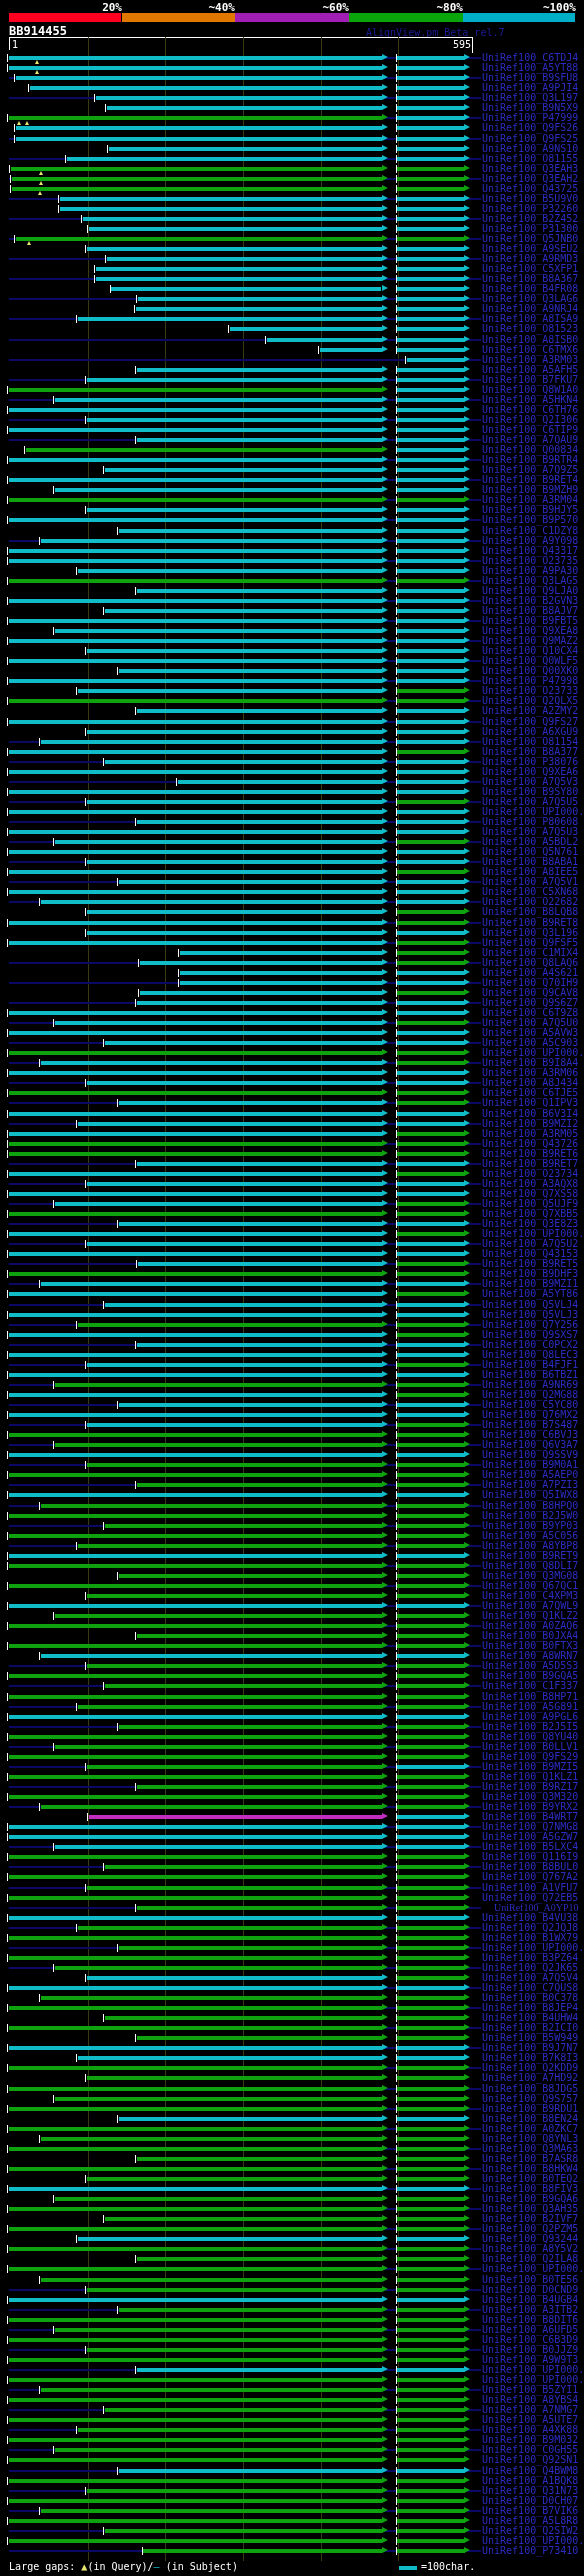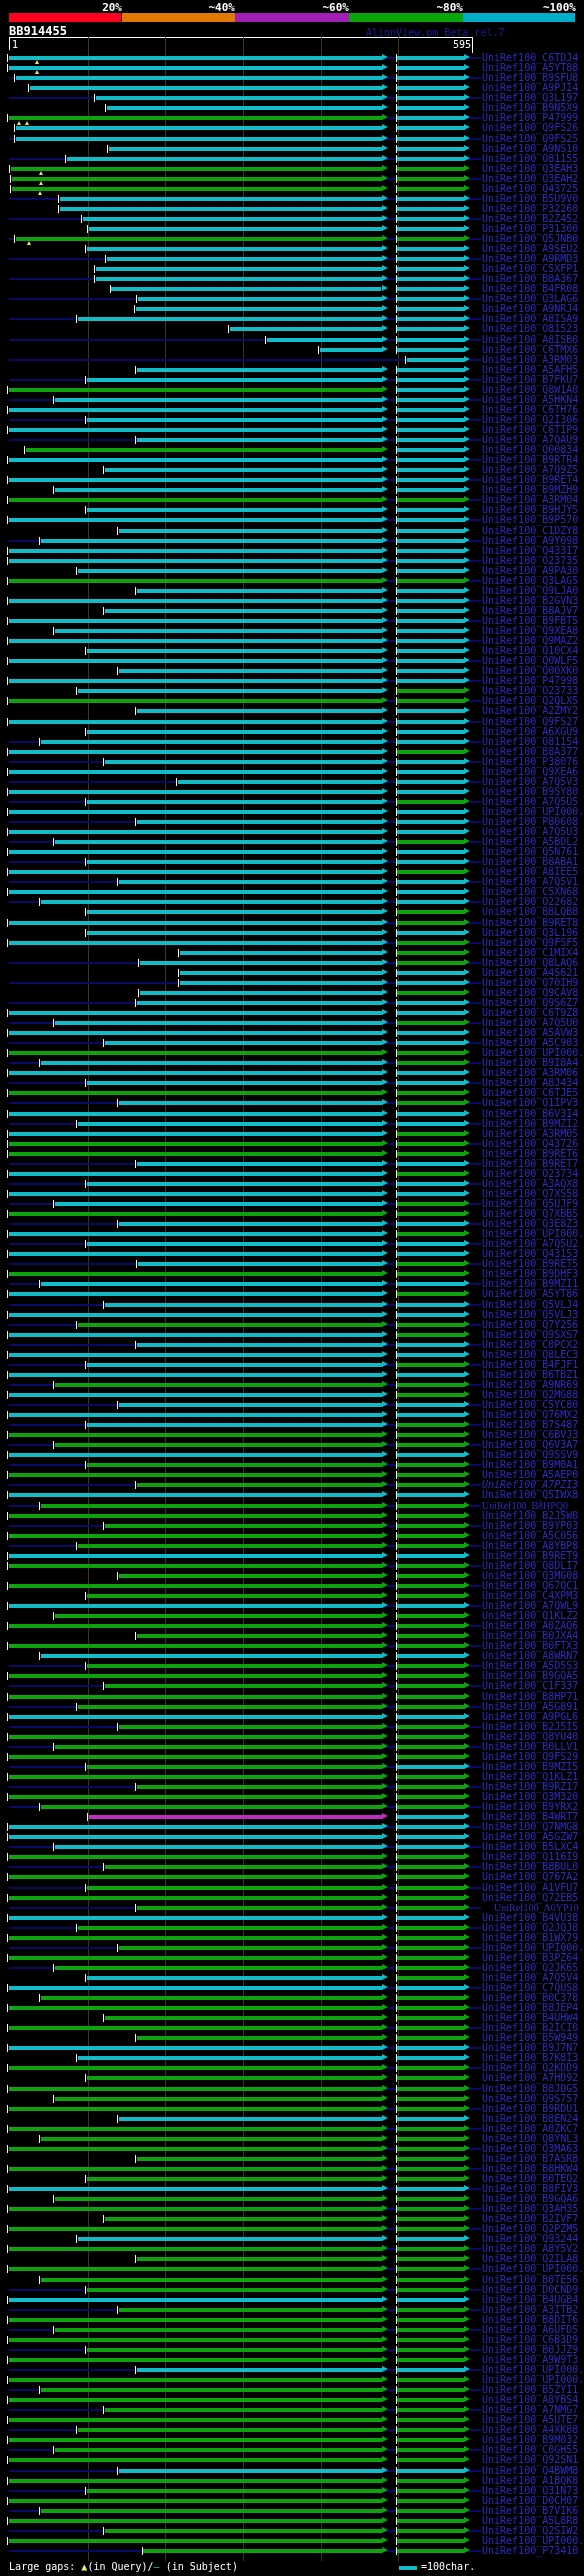--- a/index.html
+++ b/index.html
@@ -1389,21 +1389,21 @@
       </div>
       <div class="abs" style="left:0;top:1469px;width:585px;height:10px;" title="UniRef100_A5AEP0">
         <div class="tick" style="left:7.3px;top:1.8px;"></div>
         <div class="bar" style="left:9.1px;top:3.7px;width:373px;background:#0fa20f;"></div>
         <div class="arrow" style="left:382px;top:2.3px;border-left:6.4px solid #0fa20f;"></div>
         <div class="tick" style="left:396px;top:1.8px;"></div>
         <div class="bar" style="left:397px;top:3.7px;width:68px;background:#0fa20f;"></div>
         <div class="arrow" style="left:464px;top:2.3px;border-left:6.4px solid #0fa20f;"></div>
         <div class="rowlabel" style="left:482px;top:0.9px;color:#2c2cc4;">UniRef100_A5AEP0</div>
       </div>
-      <div class="abs" style="left:0;top:1479px;width:585px;height:10px;font-style:italic;" title="UniRef100_A7PZI3">
+      <div class="abs" style="left:0;top:1479px;width:585px;height:10px;" title="UniRef100_A7PZI3">
         <div class="navy" style="left:9.1px;top:5px;width:472px;background:#0a0a66;"></div>
         <div class="tick" style="left:135px;top:1.8px;"></div>
         <div class="bar" style="left:137px;top:3.7px;width:245px;background:#0fa20f;"></div>
         <div class="arrow" style="left:382px;top:2.3px;border-left:6.4px solid #0fa20f;"></div>
         <div class="tick" style="left:396px;top:1.8px;"></div>
         <div class="bar" style="left:397px;top:3.7px;width:68px;background:#0fa20f;"></div>
         <div class="arrow" style="left:464px;top:2.3px;border-left:6.4px solid #0fa20f;"></div>
         <div class="rowlabel" style="left:482px;top:0.9px;color:#2c2cc4;">UniRef100_A7PZI3</div>
       </div>
       <div class="abs" style="left:0;top:1489px;width:585px;height:10px;" title="UniRef100_Q5IWX8">
@@ -1416,21 +1416,21 @@
         <div class="rowlabel" style="left:482px;top:0.9px;color:#2c2cc4;">UniRef100_Q5IWX8</div>
       </div>
       <div class="abs" style="left:0;top:1500px;width:585px;height:10px;" title="UniRef100_B8HPQ0">
         <div class="navy" style="left:9.1px;top:5px;width:472px;background:#0a0a66;"></div>
         <div class="tick" style="left:39px;top:1.8px;"></div>
         <div class="bar" style="left:41px;top:3.7px;width:341px;background:#0fa20f;"></div>
         <div class="arrow" style="left:382px;top:2.3px;border-left:6.4px solid #0fa20f;"></div>
         <div class="tick" style="left:396px;top:1.8px;"></div>
         <div class="bar" style="left:397px;top:3.7px;width:68px;background:#0fa20f;"></div>
         <div class="arrow" style="left:464px;top:2.3px;border-left:6.4px solid #0fa20f;"></div>
-        <div class="rowlabel" style="left:482px;top:0.9px;color:#2c2cc4;font-family:Liberation Serif, serif;">UniRef100_B8HPQ0</div>
+        <div class="rowlabel" style="left:482px;top:0.9px;color:#2c2cc4;">UniRef100_B8HPQ0</div>
       </div>
       <div class="abs" style="left:0;top:1510px;width:585px;height:10px;" title="UniRef100_B2J5W0">
         <div class="tick" style="left:7.3px;top:1.8px;"></div>
         <div class="bar" style="left:9.1px;top:3.7px;width:373px;background:#0fa20f;"></div>
         <div class="arrow" style="left:382px;top:2.3px;border-left:6.4px solid #0fa20f;"></div>
         <div class="tick" style="left:396px;top:1.8px;"></div>
         <div class="bar" style="left:397px;top:3.7px;width:68px;background:#0fa20f;"></div>
         <div class="arrow" style="left:464px;top:2.3px;border-left:6.4px solid #0fa20f;"></div>
         <div class="rowlabel" style="left:482px;top:0.9px;color:#2c2cc4;">UniRef100_B2J5W0</div>
       </div>

